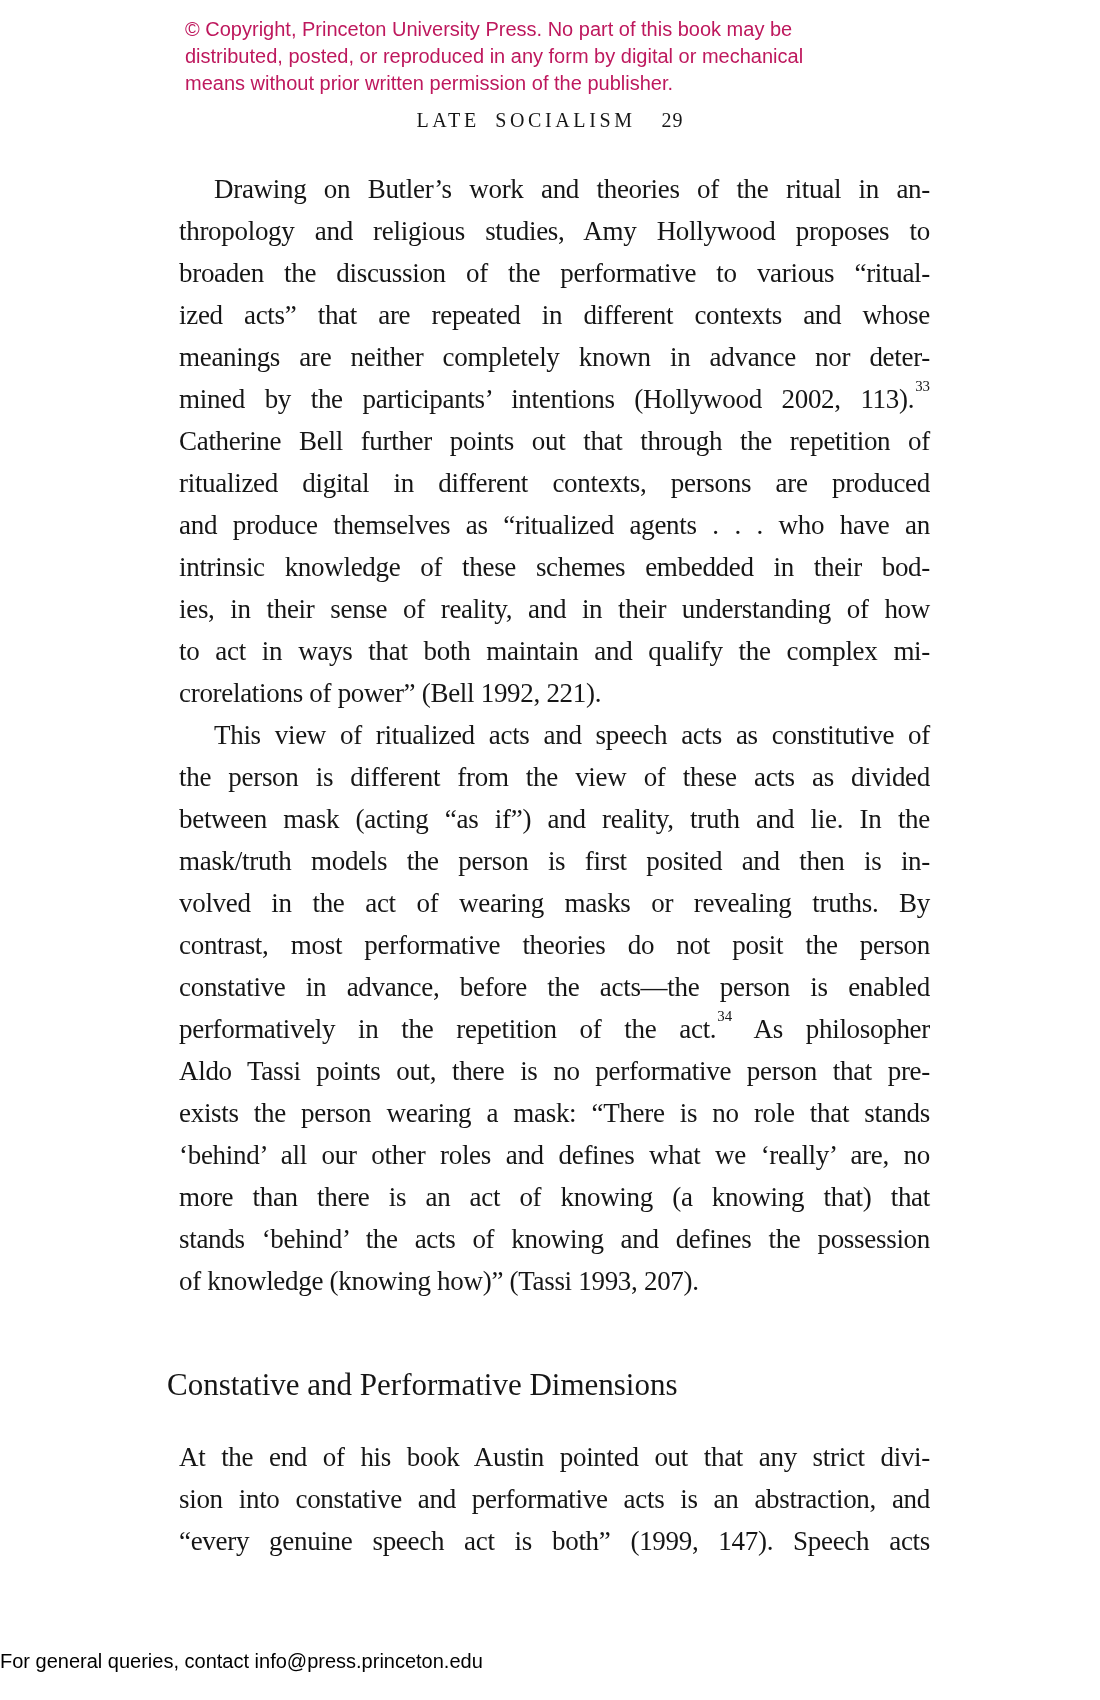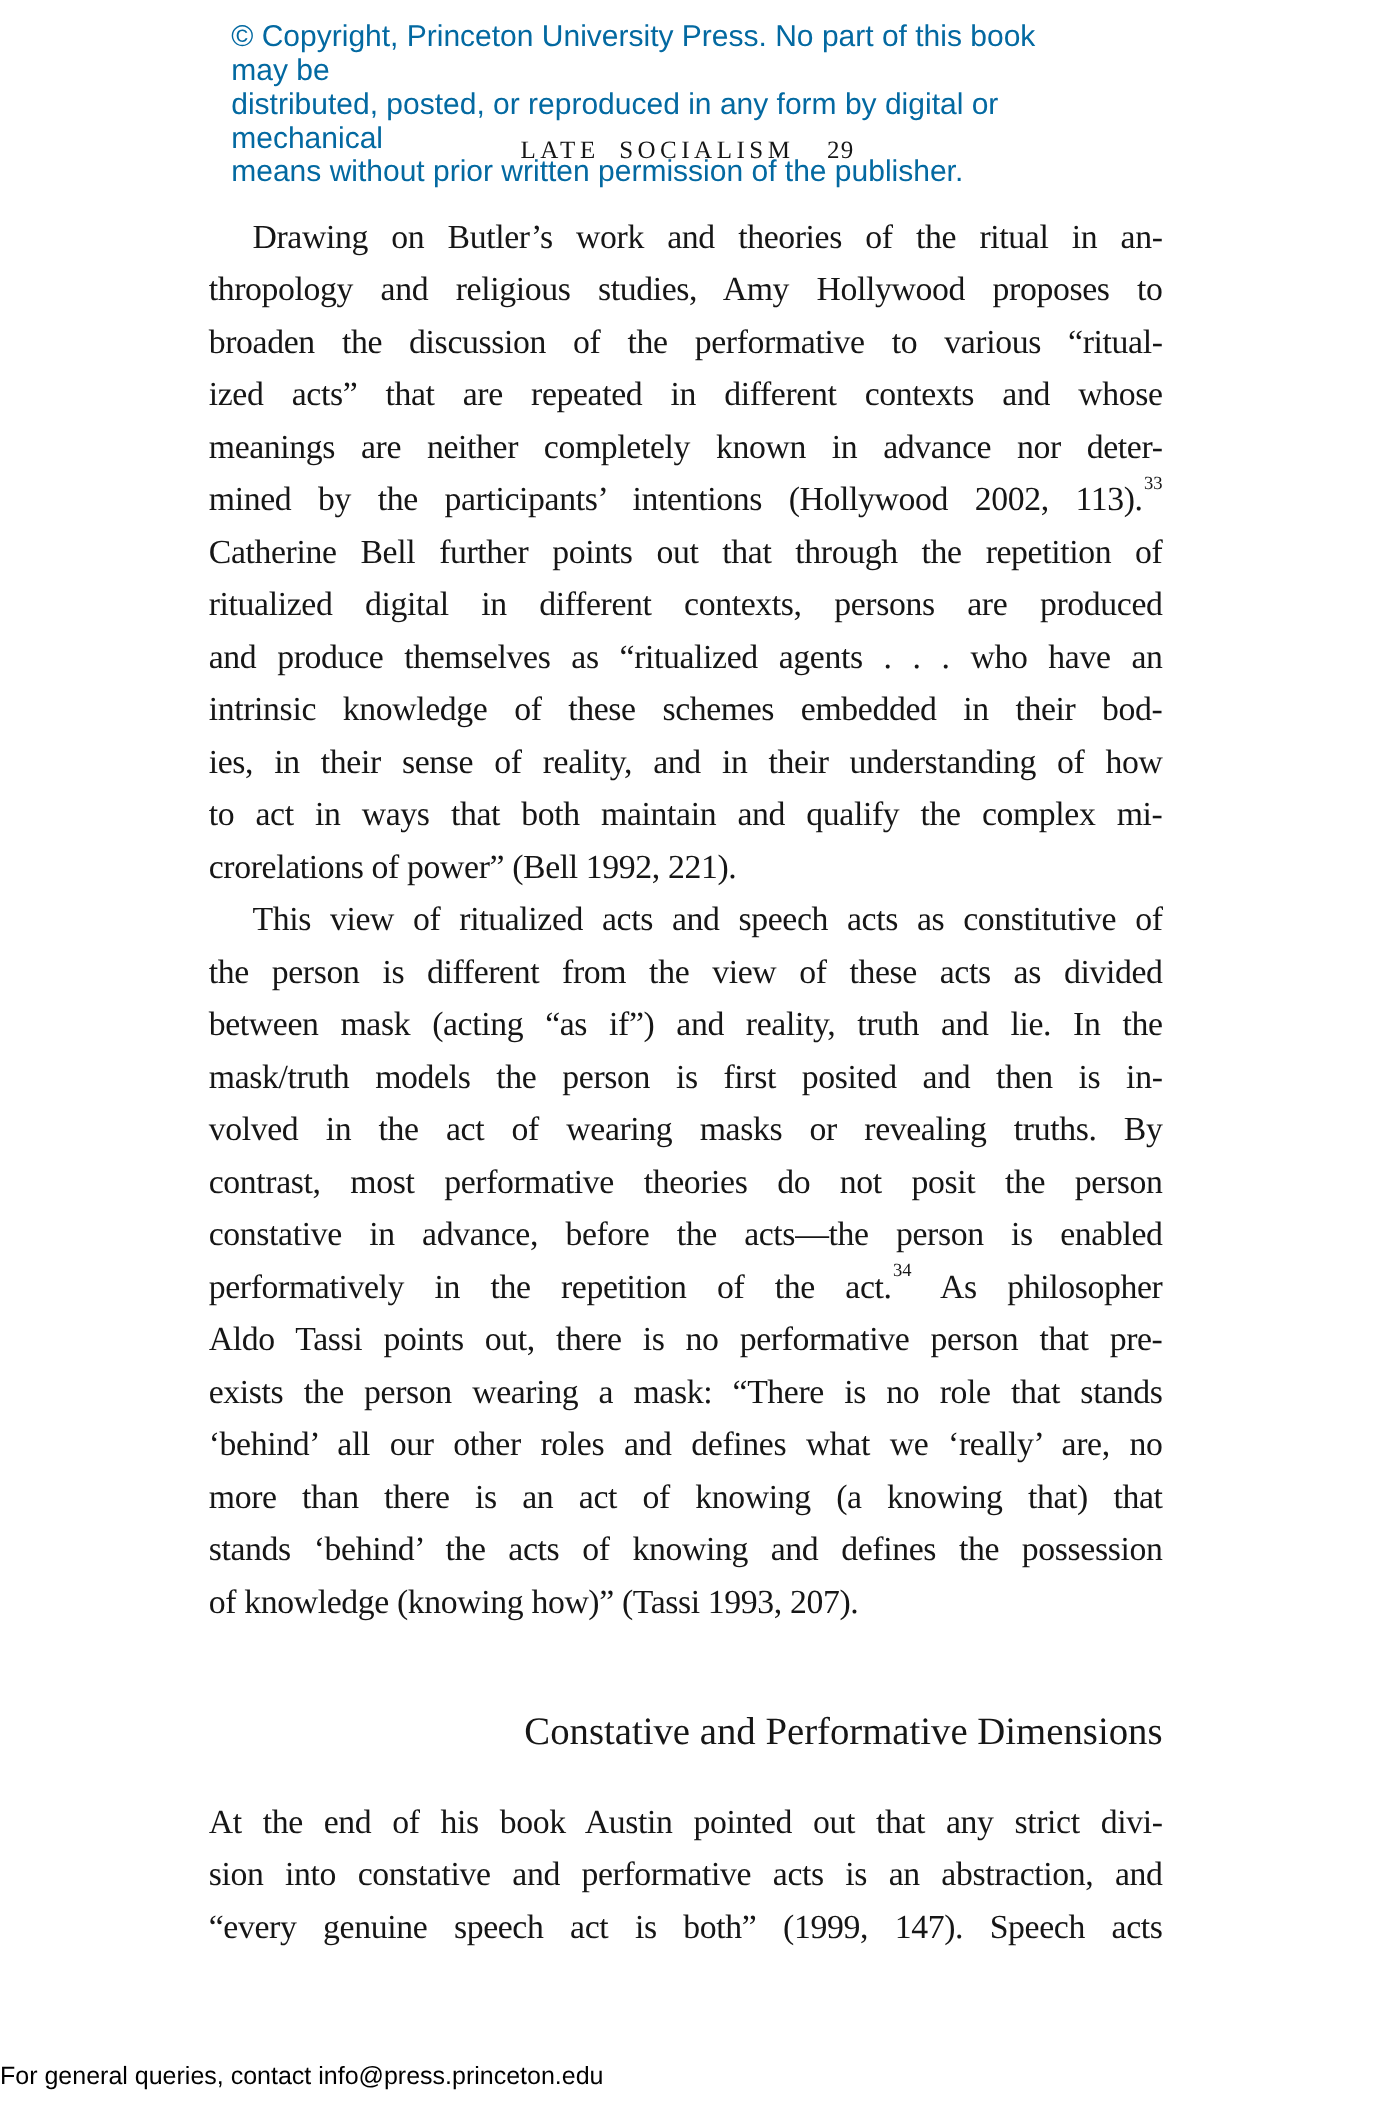--- a/index.html
+++ b/index.html
@@ -15,23 +15,23 @@
     color: #1b1b1b;
   }
 
   
   .copyright {
     position: absolute;
     left: 185px;
     top: 16px;
     width: 680px;
     font-family: "Liberation Sans", sans-serif;
-    font-size: 24px;
+    font-size: 20px;
     line-height: 27px;
-    color: #0369a1;
+    color: #be185d;
     text-align: left;
   }
 
   
   .running-head {
     position: absolute;
     left: 0;
     top: 106px;
     width: 100%;
     text-align: center;
@@ -50,39 +50,40 @@
     width: 763px;
     font-size: 27px;
     line-height: 42px;
     letter-spacing: -0.3px;
     color: #161616;
   }
   .para { margin: 0; }
   .para .line {
     text-align: justify;
     text-align-last: justify;
+    margin-left: 12px;
   }
   .para .line.last { text-align-last: left; }
   .para.justify-all .line.last { text-align-last: justify; }
   .para.indented .line:first-child { text-indent: 35px; }
 
   sup {
     font-size: 0.55em;
     line-height: 0;
     position: relative;
     top: -0.5em;
     letter-spacing: 0;
     margin-left: 1px;
   }
 
   .section-heading {
     font-weight: normal;
     font-size: 31px;
     line-height: 46px;
-    text-align: right;
+    text-align: left;
     letter-spacing: 0;
     margin: 60px 0 28px 0;
     color: #161616;
   }
 
   
   .page-footer {
     position: absolute;
     left: 0;
     top: 1648px;

